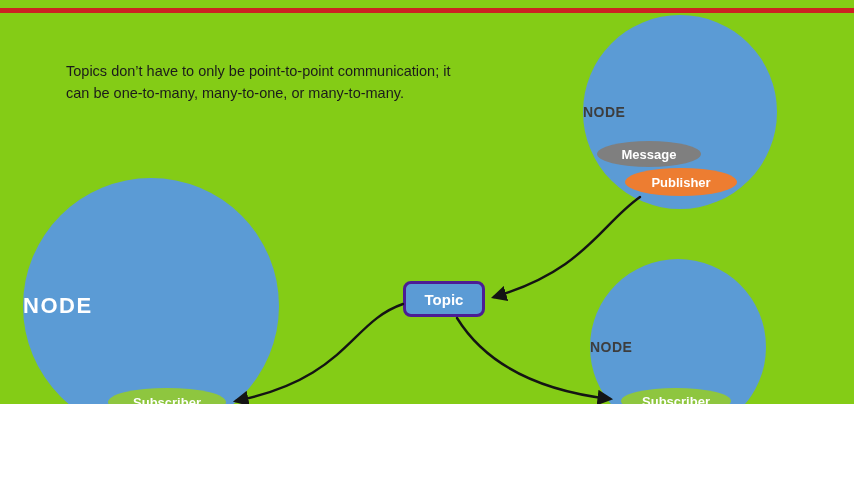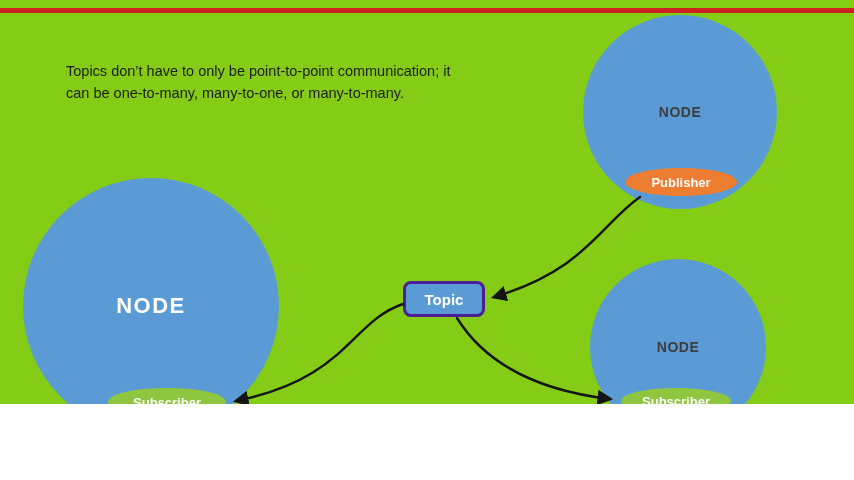--- a/index.html
+++ b/index.html
@@ -24,21 +24,21 @@
     background:var(--top-bar,#cc2222);
   }
   .caption{
     position:absolute;left:66px;top:60px;width:430px;
     font-size:14.5px;line-height:22px;color:#1b1b1b;
     white-space:pre-line;
   }
   .circle{
     position:absolute;border-radius:50%;
     background:var(--node-fill,#5b9bd5);
-    display:flex;align-items:center;justify-content:center;
+    display:flex;align-items:center;
   }
   .circle-left{left:23px;top:178px;width:256px;height:256px;}
   .circle-top-right{left:583px;top:15px;width:194px;height:194px;}
   .circle-bottom-right{left:590px;top:259px;width:176px;height:176px;}
   .node-label-large{
     color:#ffffff;font-weight:bold;font-size:22px;letter-spacing:1.5px;
   }
   .node-label-small{
     color:#3d3d3d;font-weight:bold;font-size:14px;letter-spacing:0.5px;
   }
@@ -85,20 +85,23 @@
   <div class="circle circle-left">
     <span class="node-label-large">NODE</span>
   </div>
   <div class="pill pill-sub-left">
     <span>Subscriber</span>
   </div>
 
   <div class="circle circle-top-right">
     <span class="node-label-small">NODE</span>
   </div>
+  <div class="pill pill-message">
+    <span>Message</span>
+  </div>
   <div class="pill pill-publisher">
     <span>Publisher</span>
   </div>
 
   <div class="circle circle-bottom-right">
     <span class="node-label-small">NODE</span>
   </div>
   <div class="pill pill-sub-right">
     <span>Subscriber</span>
   </div>

